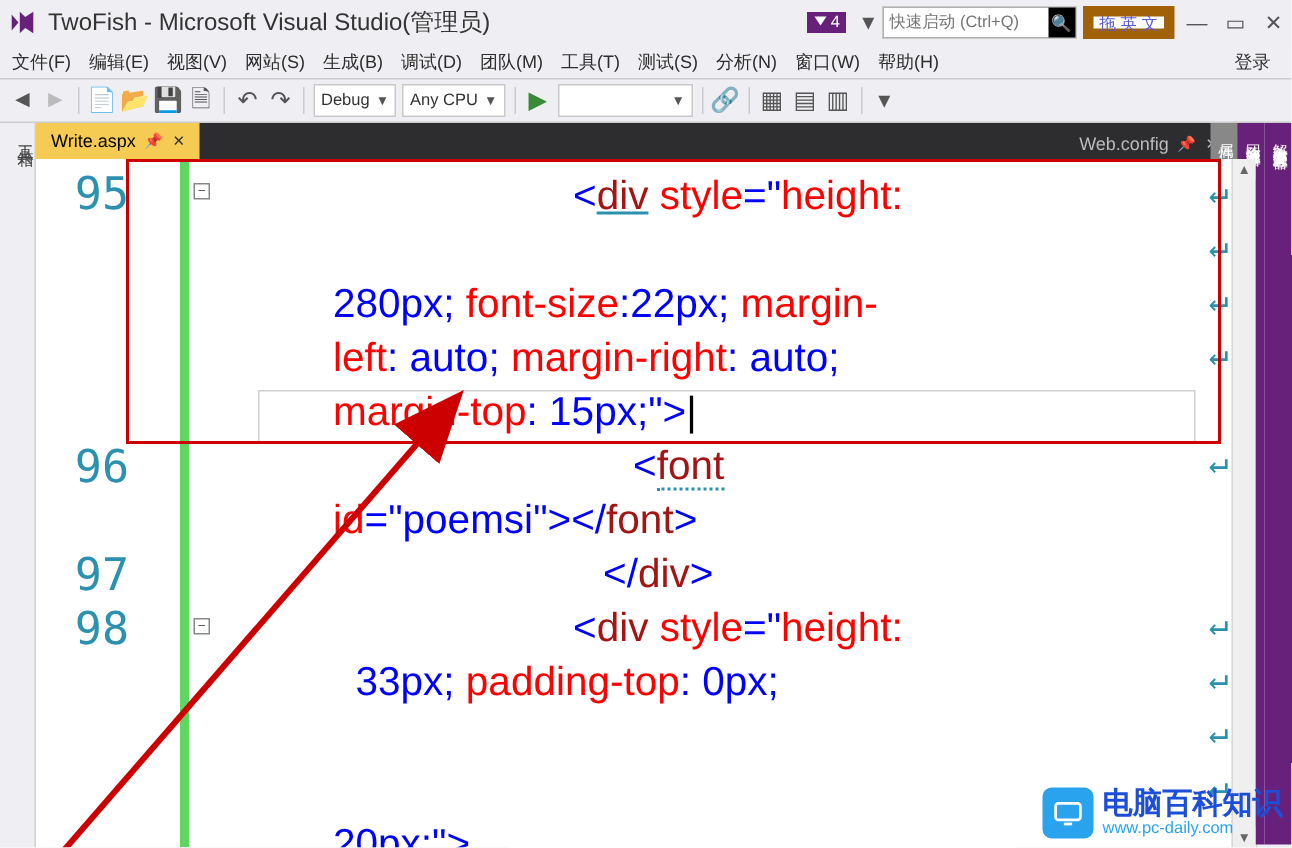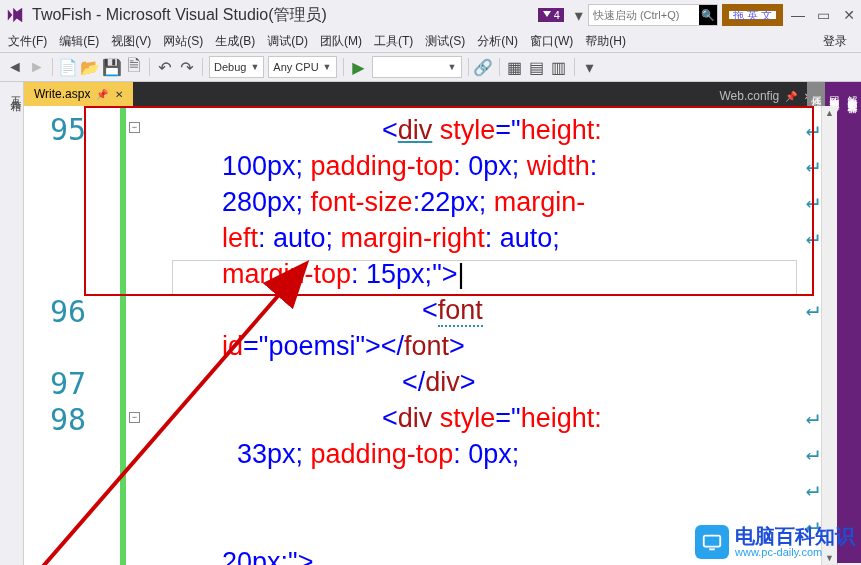--- a/index.html
+++ b/index.html
@@ -185,23 +185,20 @@
       <div class="wrap-glyph" style="top:298px;">↵</div>
       <div class="wrap-glyph" style="top:334px;">↵</div>
       <div class="wrap-glyph" style="top:370px;">↵</div>
       <div class="wrap-glyph" style="top:406px;">↵</div>
 
       <div class="code-body">
         
         <div class="code-line" style="top:6px; left:240px;">
           <span class="t-blue">&lt;</span><span class="t-maroon underline">div</span><span> </span><span class="t-redattr">style</span><span class="t-blue">="</span><span class="t-redattr">height:</span>
         </div>
-        <div class="code-line" style="top:42px; left:80px;">
-          <span class="t-blue">100px; </span><span class="t-redattr">padding-top</span><span class="t-blue">: 0px; </span><span class="t-redattr">width</span><span class="t-blue">:</span>
-        </div>
         <div class="code-line" style="top:78px; left:80px;">
           <span class="t-blue">280px; </span><span class="t-redattr">font-size</span><span class="t-blue">:22px; </span><span class="t-redattr">margin-</span>
         </div>
         <div class="code-line" style="top:114px; left:80px;">
           <span class="t-redattr">left</span><span class="t-blue">: auto; </span><span class="t-redattr">margin-right</span><span class="t-blue">: auto;</span>
         </div>
         <div class="code-line" style="top:150px; left:80px;">
           <span class="t-redattr">margin-top</span><span class="t-blue">: 15px;</span><span class="t-blue">"&gt;</span><span class="t-black">|</span>
         </div>
         

